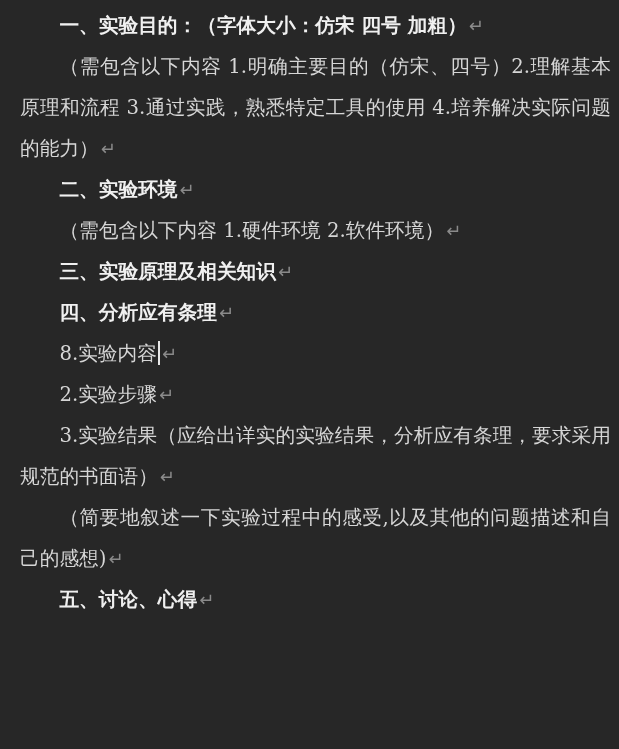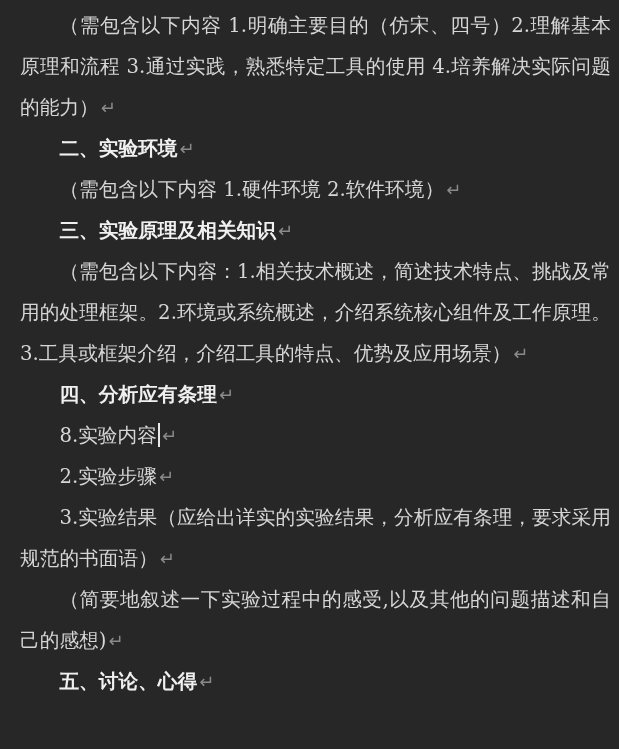--- a/index.html
+++ b/index.html
@@ -45,30 +45,30 @@
     background: #e8e8e8;
     vertical-align: -5px;
     margin-left: 1px;
   }
 </style>
 </head>
 <body>
 
 <div class="page">
 
+  <p class="para heading"><span>一、实验目的：（字体大小：仿宋 四号 加粗）</span><span class="pmark">↵</span></p>
 
   <p class="para body"><span>（需包含以下内容 1.明确主要目的（仿宋、四号）2.理解基本原理和流程 3.通过实践，熟悉特定工具的使用 4.培养解决实际问题的能力）</span><span class="pmark">↵</span></p>
 
   <p class="para heading"><span>二、实验环境</span><span class="pmark">↵</span></p>
 
   <p class="para body"><span>（需包含以下内容 1.硬件环境 2.软件环境）</span><span class="pmark">↵</span></p>
 
   <p class="para heading"><span>三、实验原理及相关知识</span><span class="pmark">↵</span></p>
 
-  <p class="para body"><span>（需包含以下内容：1.相关技术概述，简述技术特点、挑战及常用的处理框架。2.环境或系统概述，介绍系统核心组件及工作原理。3.工具或框架介绍，介绍工具的特点、优势及应用场景）</span><span class="pmark">↵</span></p>
 
   <p class="para heading"><span>四、分析应有条理</span><span class="pmark">↵</span></p>
 
   <p class="para body"><span>8.实验内容</span><span class="caret"></span><span class="pmark">↵</span></p>
 
   <p class="para body"><span>2.实验步骤</span><span class="pmark">↵</span></p>
 
   <p class="para body"><span>3.实验结果（应给出详实的实验结果，分析应有条理，要求采用规范的书面语）</span><span class="pmark">↵</span></p>
 
   <p class="para body"><span>（简要地叙述一下实验过程中的感受,以及其他的问题描述和自己的感想)</span><span class="pmark">↵</span></p>

